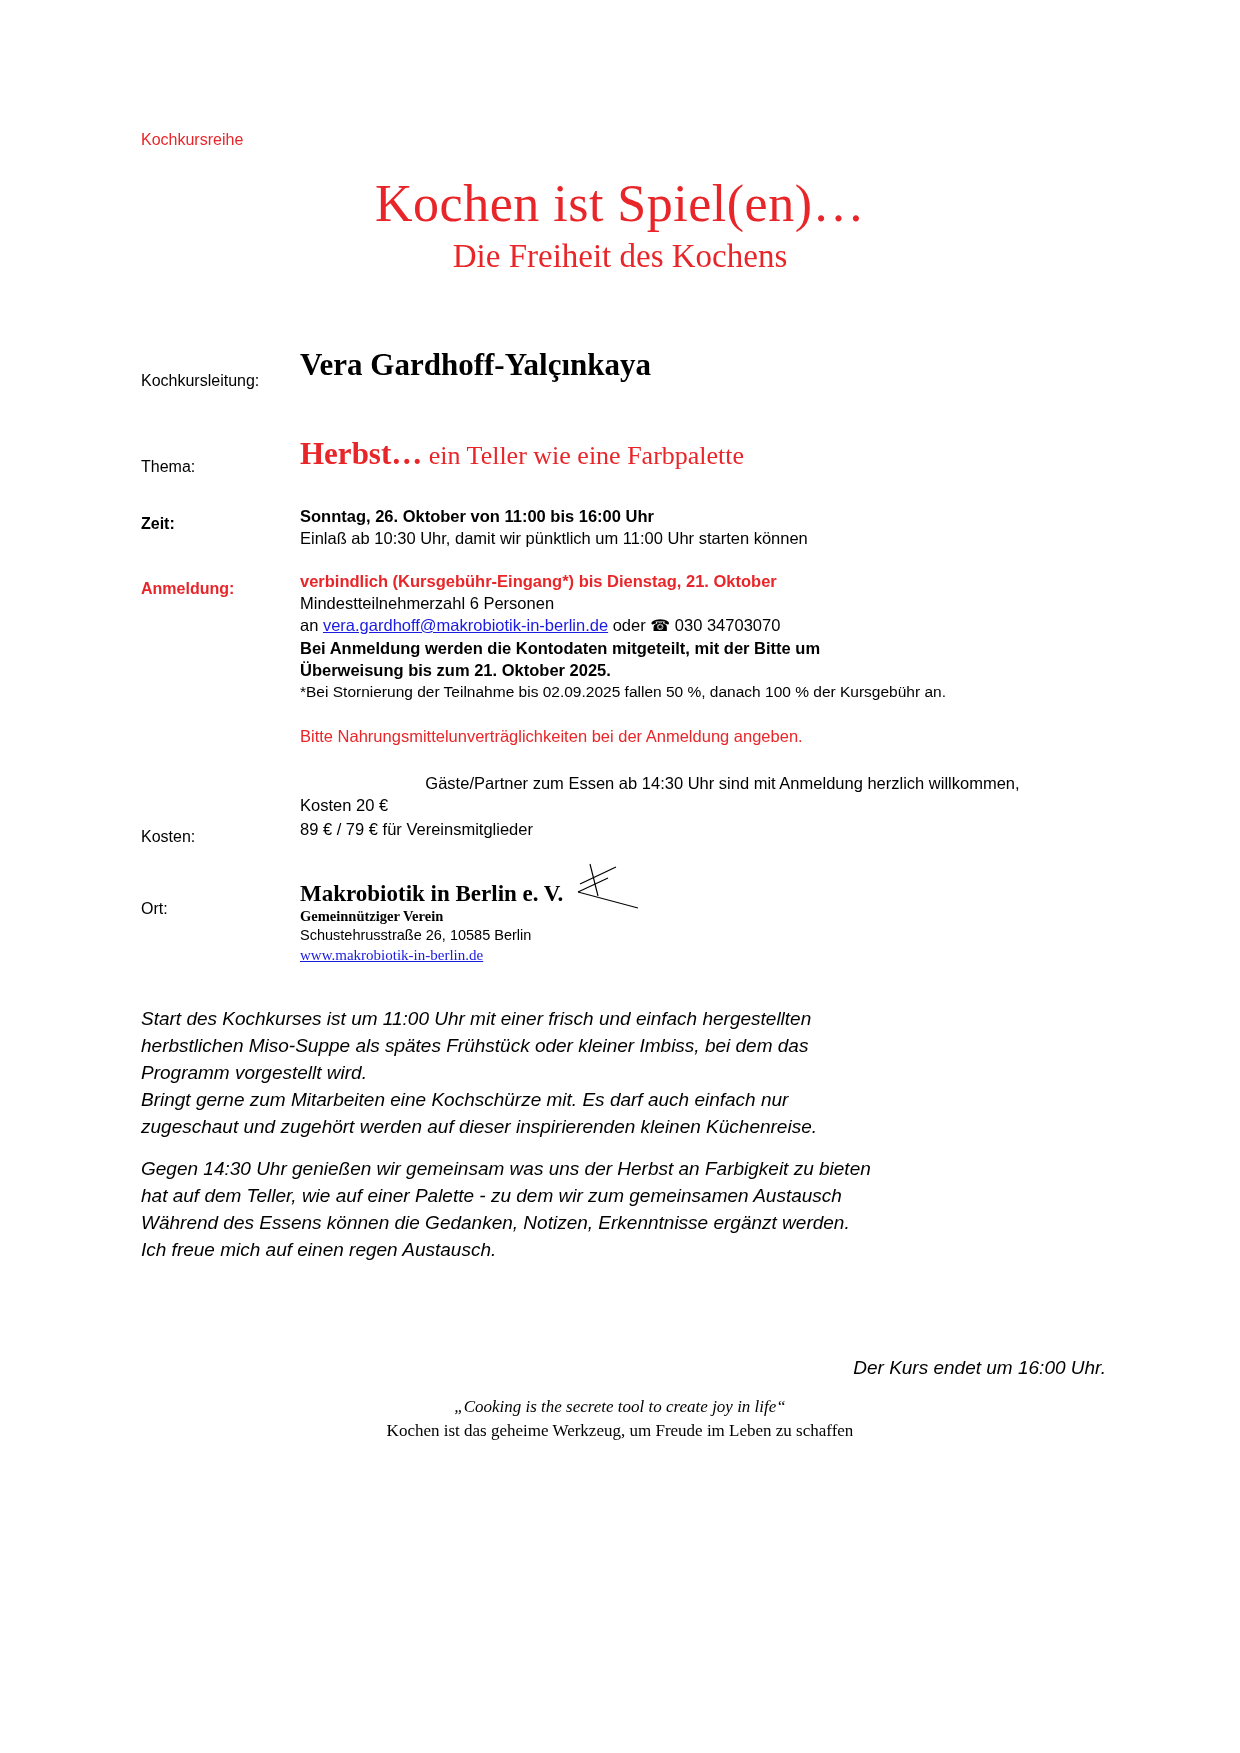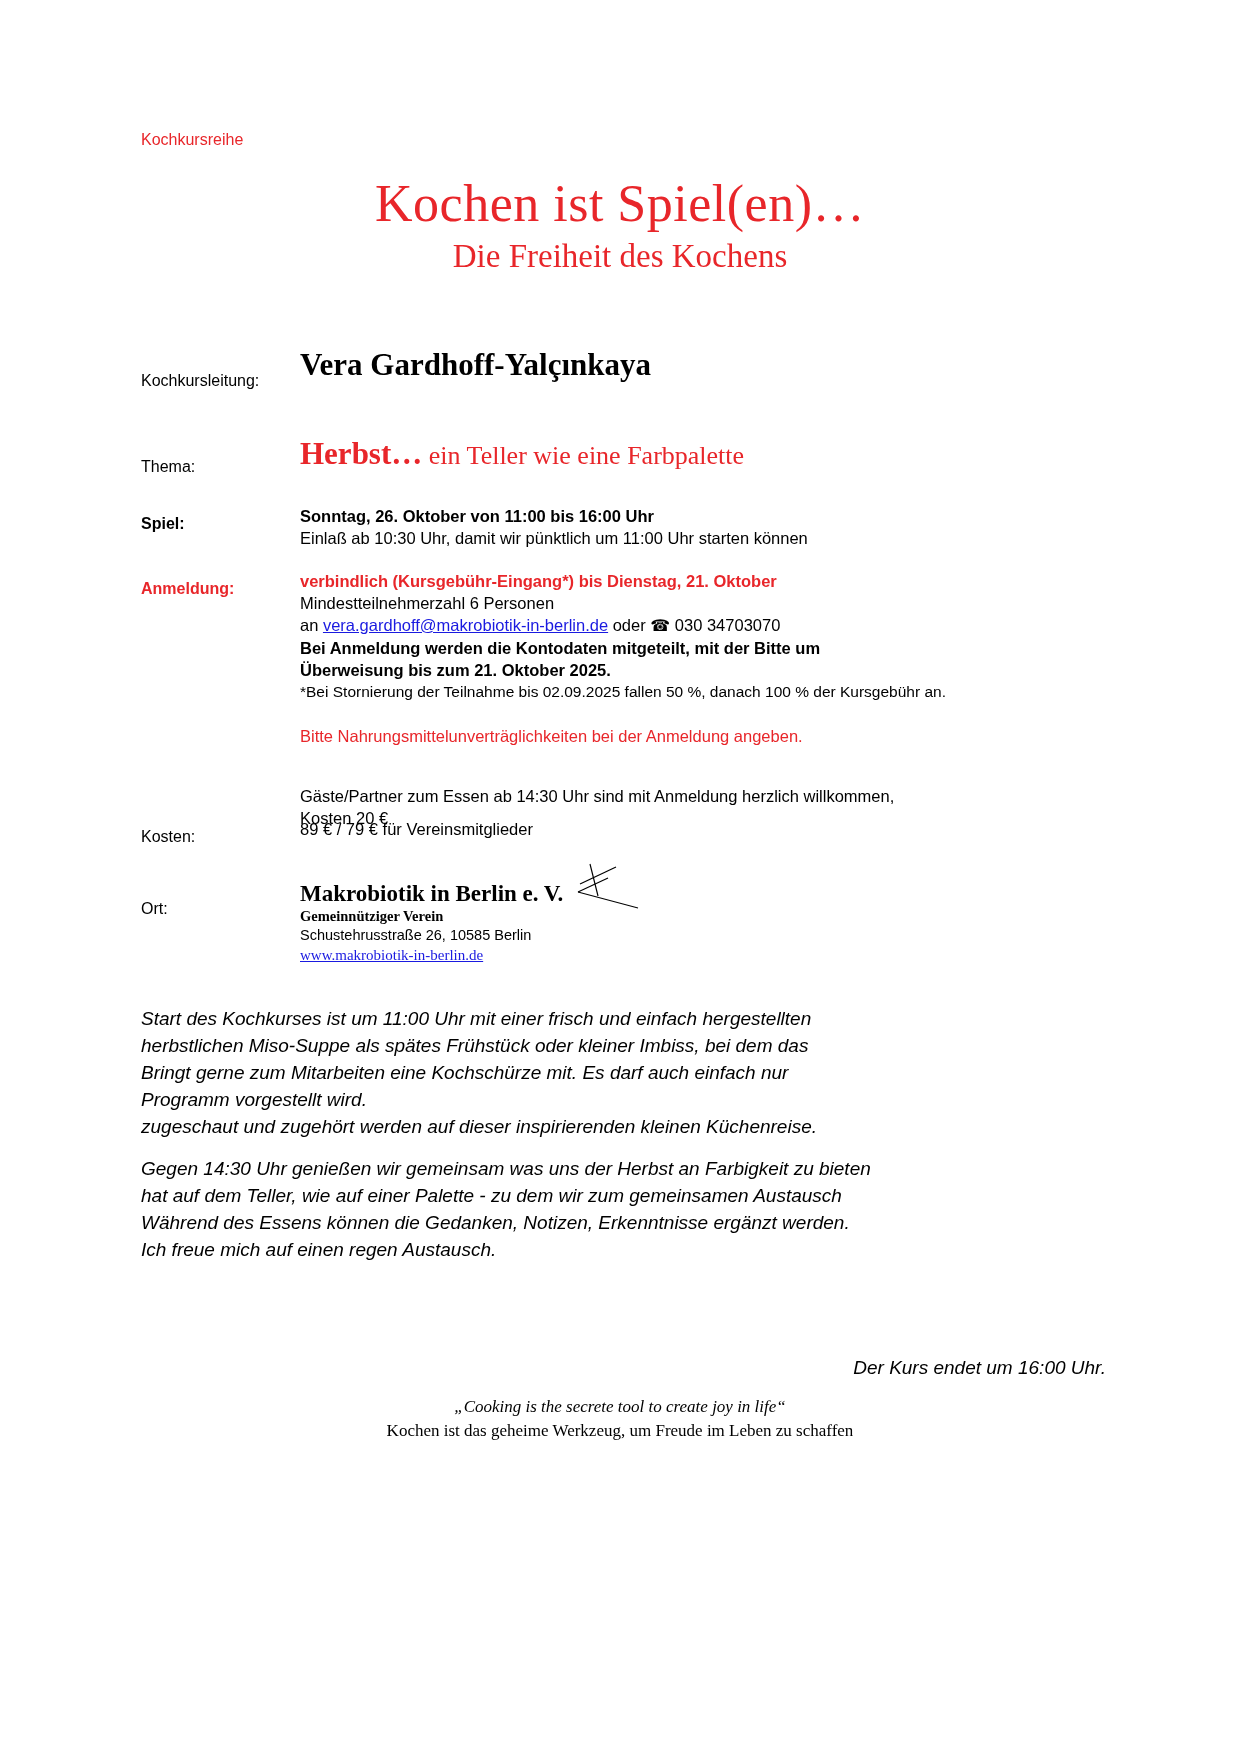--- a/index.html
+++ b/index.html
@@ -196,40 +196,40 @@
   </div>
 
   <div class="row" style="top:448px;">
     <div class="label">Thema:</div>
     <div class="content" style="top:-12px;">
       <span class="thema-herbst">Herbst…</span><span class="thema-rest"> ein Teller wie eine Farbpalette</span>
     </div>
   </div>
 
   <div class="row" style="top:505px;">
-    <div class="label bold">Spiel:</div>
+    <div class="label bold">Zeit:</div>
     <div class="content">
       <div class="line bold">Sonntag, 26. Oktober von 11:00 bis 16:00 Uhr</div>
       <div class="line">Einlaß ab 10:30 Uhr, damit wir pünktlich um 11:00 Uhr starten können</div>
     </div>
   </div>
 
   <div class="row" style="top:570px;">
     <div class="label bold red">Anmeldung:</div>
     <div class="content">
       <div class="line bold red">verbindlich (Kursgebühr-Eingang*) bis Dienstag, 21. Oktober</div>
       <div class="line">Mindestteilnehmerzahl 6 Personen</div>
       <div class="line">
         <span>an </span><a class="link" href="#">vera.gardhoff@makrobiotik-in-berlin.de</a><span> oder </span><span class="phone-icon">☎</span><span> 030 34703070</span>
       </div>
       <div class="line bold">Bei Anmeldung werden die Kontodaten mitgeteilt, mit der Bitte um</div>
       <div class="line bold">Überweisung bis zum 21. Oktober 2025.</div>
       <div class="line small">*Bei Stornierung der Teilnahme bis 02.09.2025 fallen 50 %, danach 100 % der Kursgebühr an.</div>
       <div class="line red" style="margin-top:22px;">Bitte Nahrungsmittelunverträglichkeiten bei der Anmeldung angeben.</div>
-      <div class="line" style="margin-top:38px;">Gäste/Partner zum Essen ab 14:30 Uhr sind mit Anmeldung herzlich willkommen,</div>
+      <div class="line" style="margin-top:25px;text-align:center;">Gäste/Partner zum Essen ab 14:30 Uhr sind mit Anmeldung herzlich willkommen,</div>
       <div class="line">Kosten 20 €</div>
     </div>
   </div>
 
   <div class="row" style="top:818px;">
     <div class="label">Kosten:</div>
     <div class="content">
       <div class="line">89 € / 79 € für Vereinsmitglieder</div>
     </div>
   </div>
@@ -247,22 +247,22 @@
   <svg class="logo-mark" viewBox="0 0 80 60">
     <line x1="10" y1="22" x2="46" y2="5" stroke="#000" stroke-width="1.2"></line>
     <line x1="20" y1="2" x2="28" y2="34" stroke="#000" stroke-width="1.2"></line>
     <line x1="8" y1="30" x2="68" y2="46" stroke="#000" stroke-width="1.2"></line>
     <line x1="8" y1="30" x2="38" y2="16" stroke="#000" stroke-width="1.2"></line>
   </svg>
 
   <div class="body-text" style="top:1005px;">
     <div>Start des Kochkurses ist um 11:00 Uhr mit einer frisch und einfach hergestellten</div>
     <div>herbstlichen Miso-Suppe als spätes Frühstück oder kleiner Imbiss, bei dem das</div>
+    <div>Programm vorgestellt wird.</div>
     <div>Bringt gerne zum Mitarbeiten eine Kochschürze mit. Es darf auch einfach nur</div>
-    <div>Programm vorgestellt wird.</div>
     <div>zugeschaut und zugehört werden auf dieser inspirierenden kleinen Küchenreise.</div>
   </div>
 
   <div class="body-text" style="top:1155px;">
     <div>Gegen 14:30 Uhr genießen wir gemeinsam was uns der Herbst an Farbigkeit zu bieten</div>
     <div>hat auf dem Teller, wie auf einer Palette - zu dem wir zum gemeinsamen Austausch</div>
     <div>Während des Essens können die Gedanken, Notizen, Erkenntnisse ergänzt werden.</div>
     <div>Ich freue mich auf einen regen Austausch.</div>
   </div>
 

